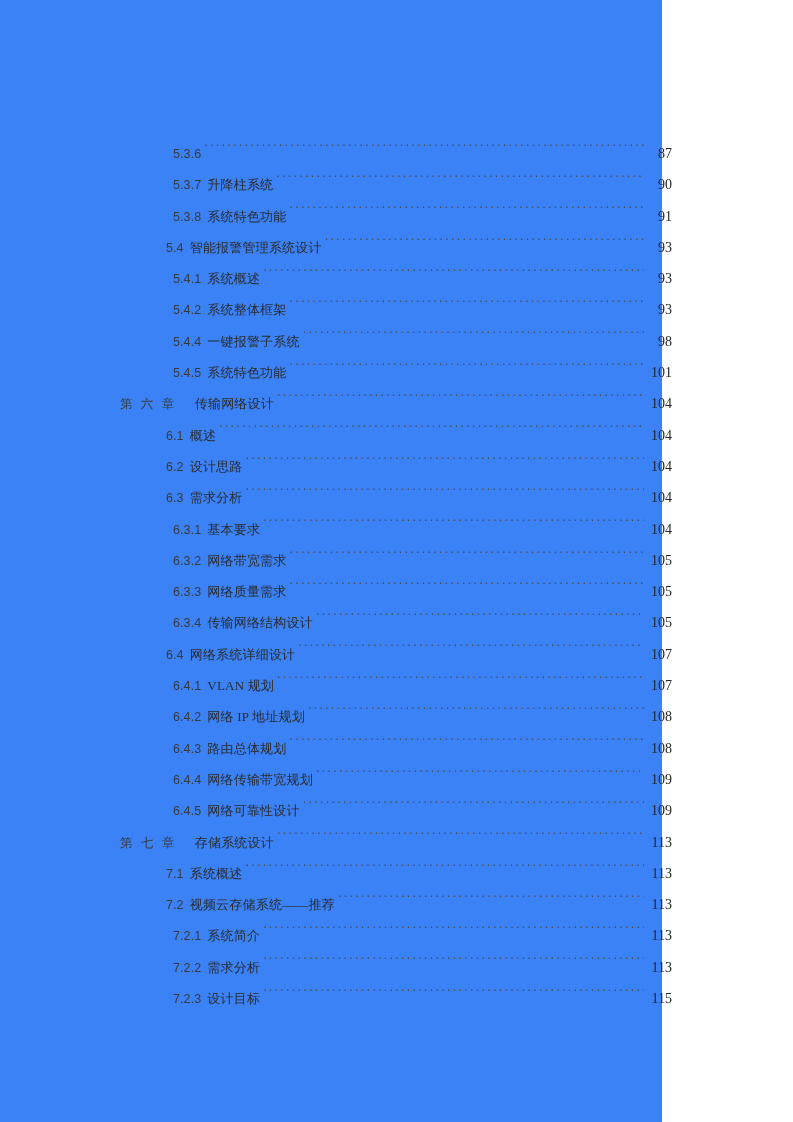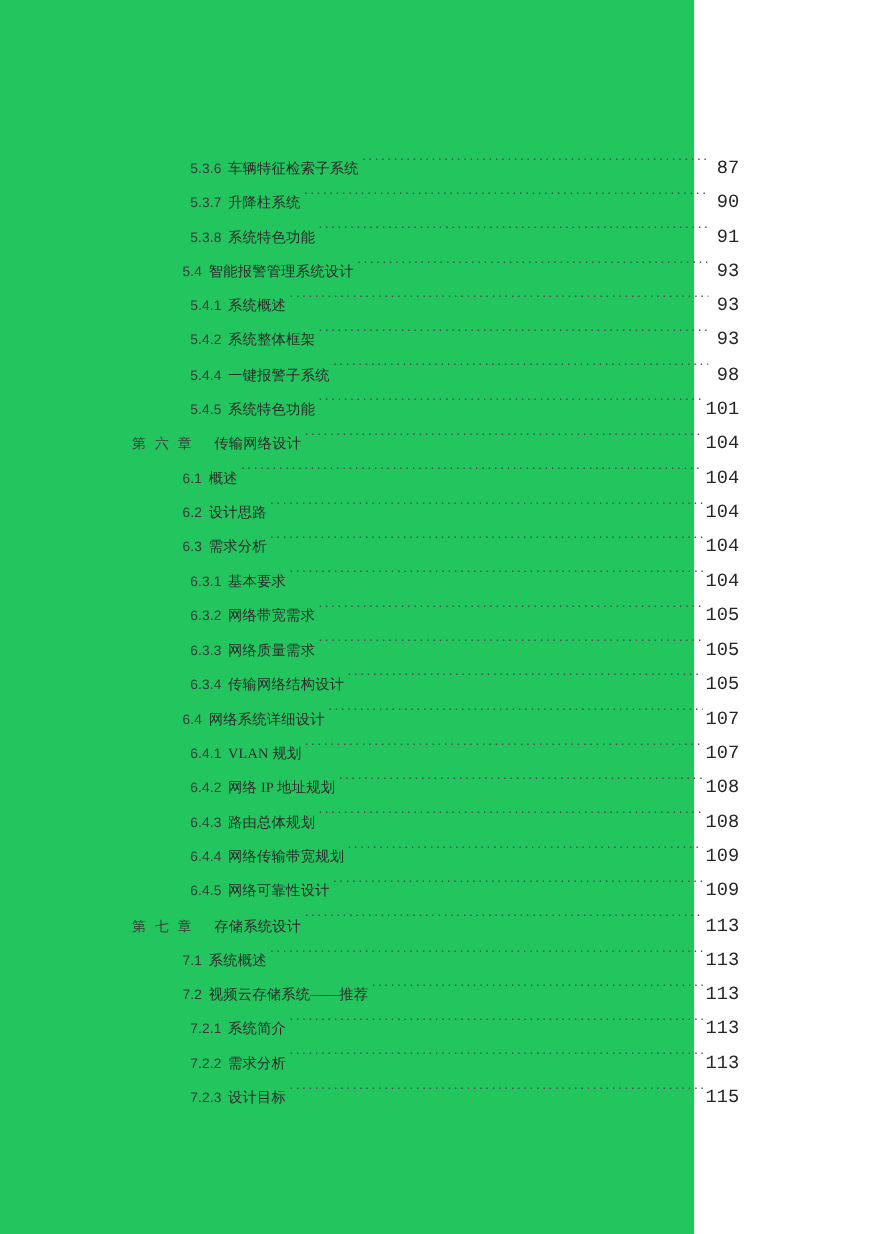--- a/index.html
+++ b/index.html
@@ -16,21 +16,22 @@
     font-family: "Liberation Serif", "DejaVu Serif", serif;
     -webkit-font-smoothing: antialiased;
   }
 
   #toc-page {
     position: absolute;
     left: 0;
     top: 0;
     width: 631px;
     height: 1122px;
-    background: #22c55e;
+    background: #3b82f6;
+    padding-left: 31px;
   }
 
   #toc-list {
     position: absolute;
     left: 120px;
     top: 98px;
     width: 552px;
   }
 
   .toc-entry {
@@ -89,37 +90,36 @@
     font-family: "Liberation Sans", "DejaVu Sans", sans-serif;
     font-size: 12.5px;
     line-height: 31.3px;
     letter-spacing: -0.6px;
     color: #4a4a4a;
     white-space: nowrap;
     overflow: hidden;
   }
 
   .entry-page {
-    font-family: Liberation Mono, monospace;
-    font-size: 17px;
+    font-family: Liberation Serif, serif;
+    font-size: 14px;
     color: #262626;
     flex: 0 0 auto;
     text-align: right;
     min-width: 26px;
     margin-top: 40px;
   }
 </style>
 </head>
 <body>
 
 <div id="toc-page">
   <div id="toc-list">
       <div class="toc-entry level-3">
         <span class="entry-number">5.3.6</span>
-        <span class="entry-title">车辆特征检索子系统</span>
         <span class="leader"></span>
         <span class="entry-page">87</span>
       </div>
       <div class="toc-entry level-3">
         <span class="entry-number">5.3.7</span>
         <span class="entry-title">升降柱系统</span>
         <span class="leader"></span>
         <span class="entry-page">90</span>
       </div>
       <div class="toc-entry level-3">

